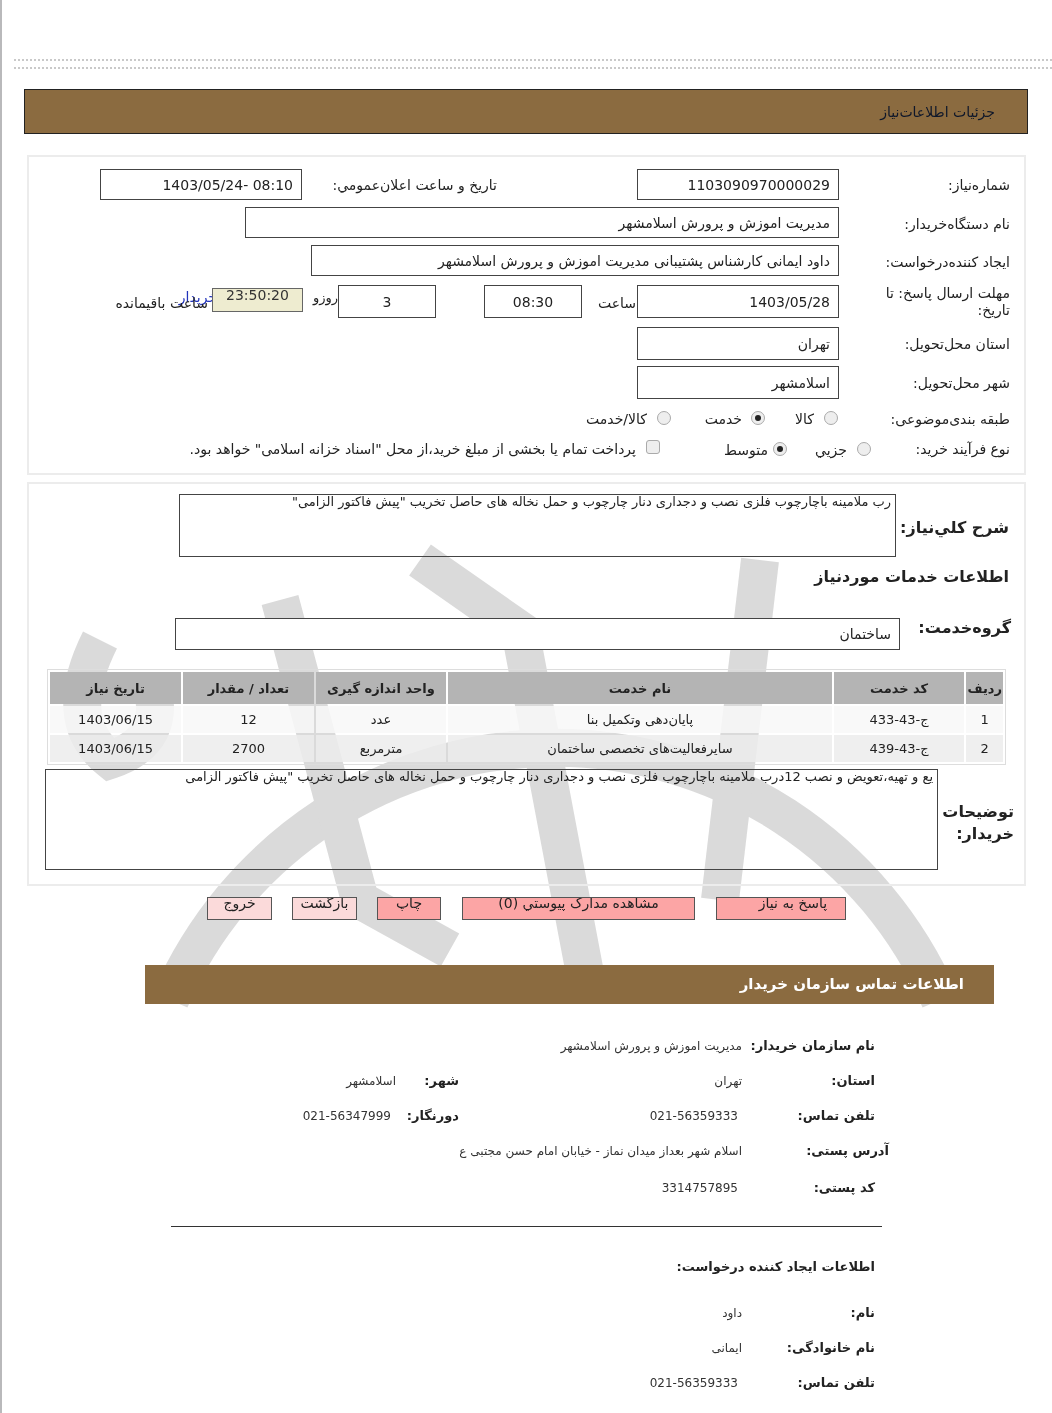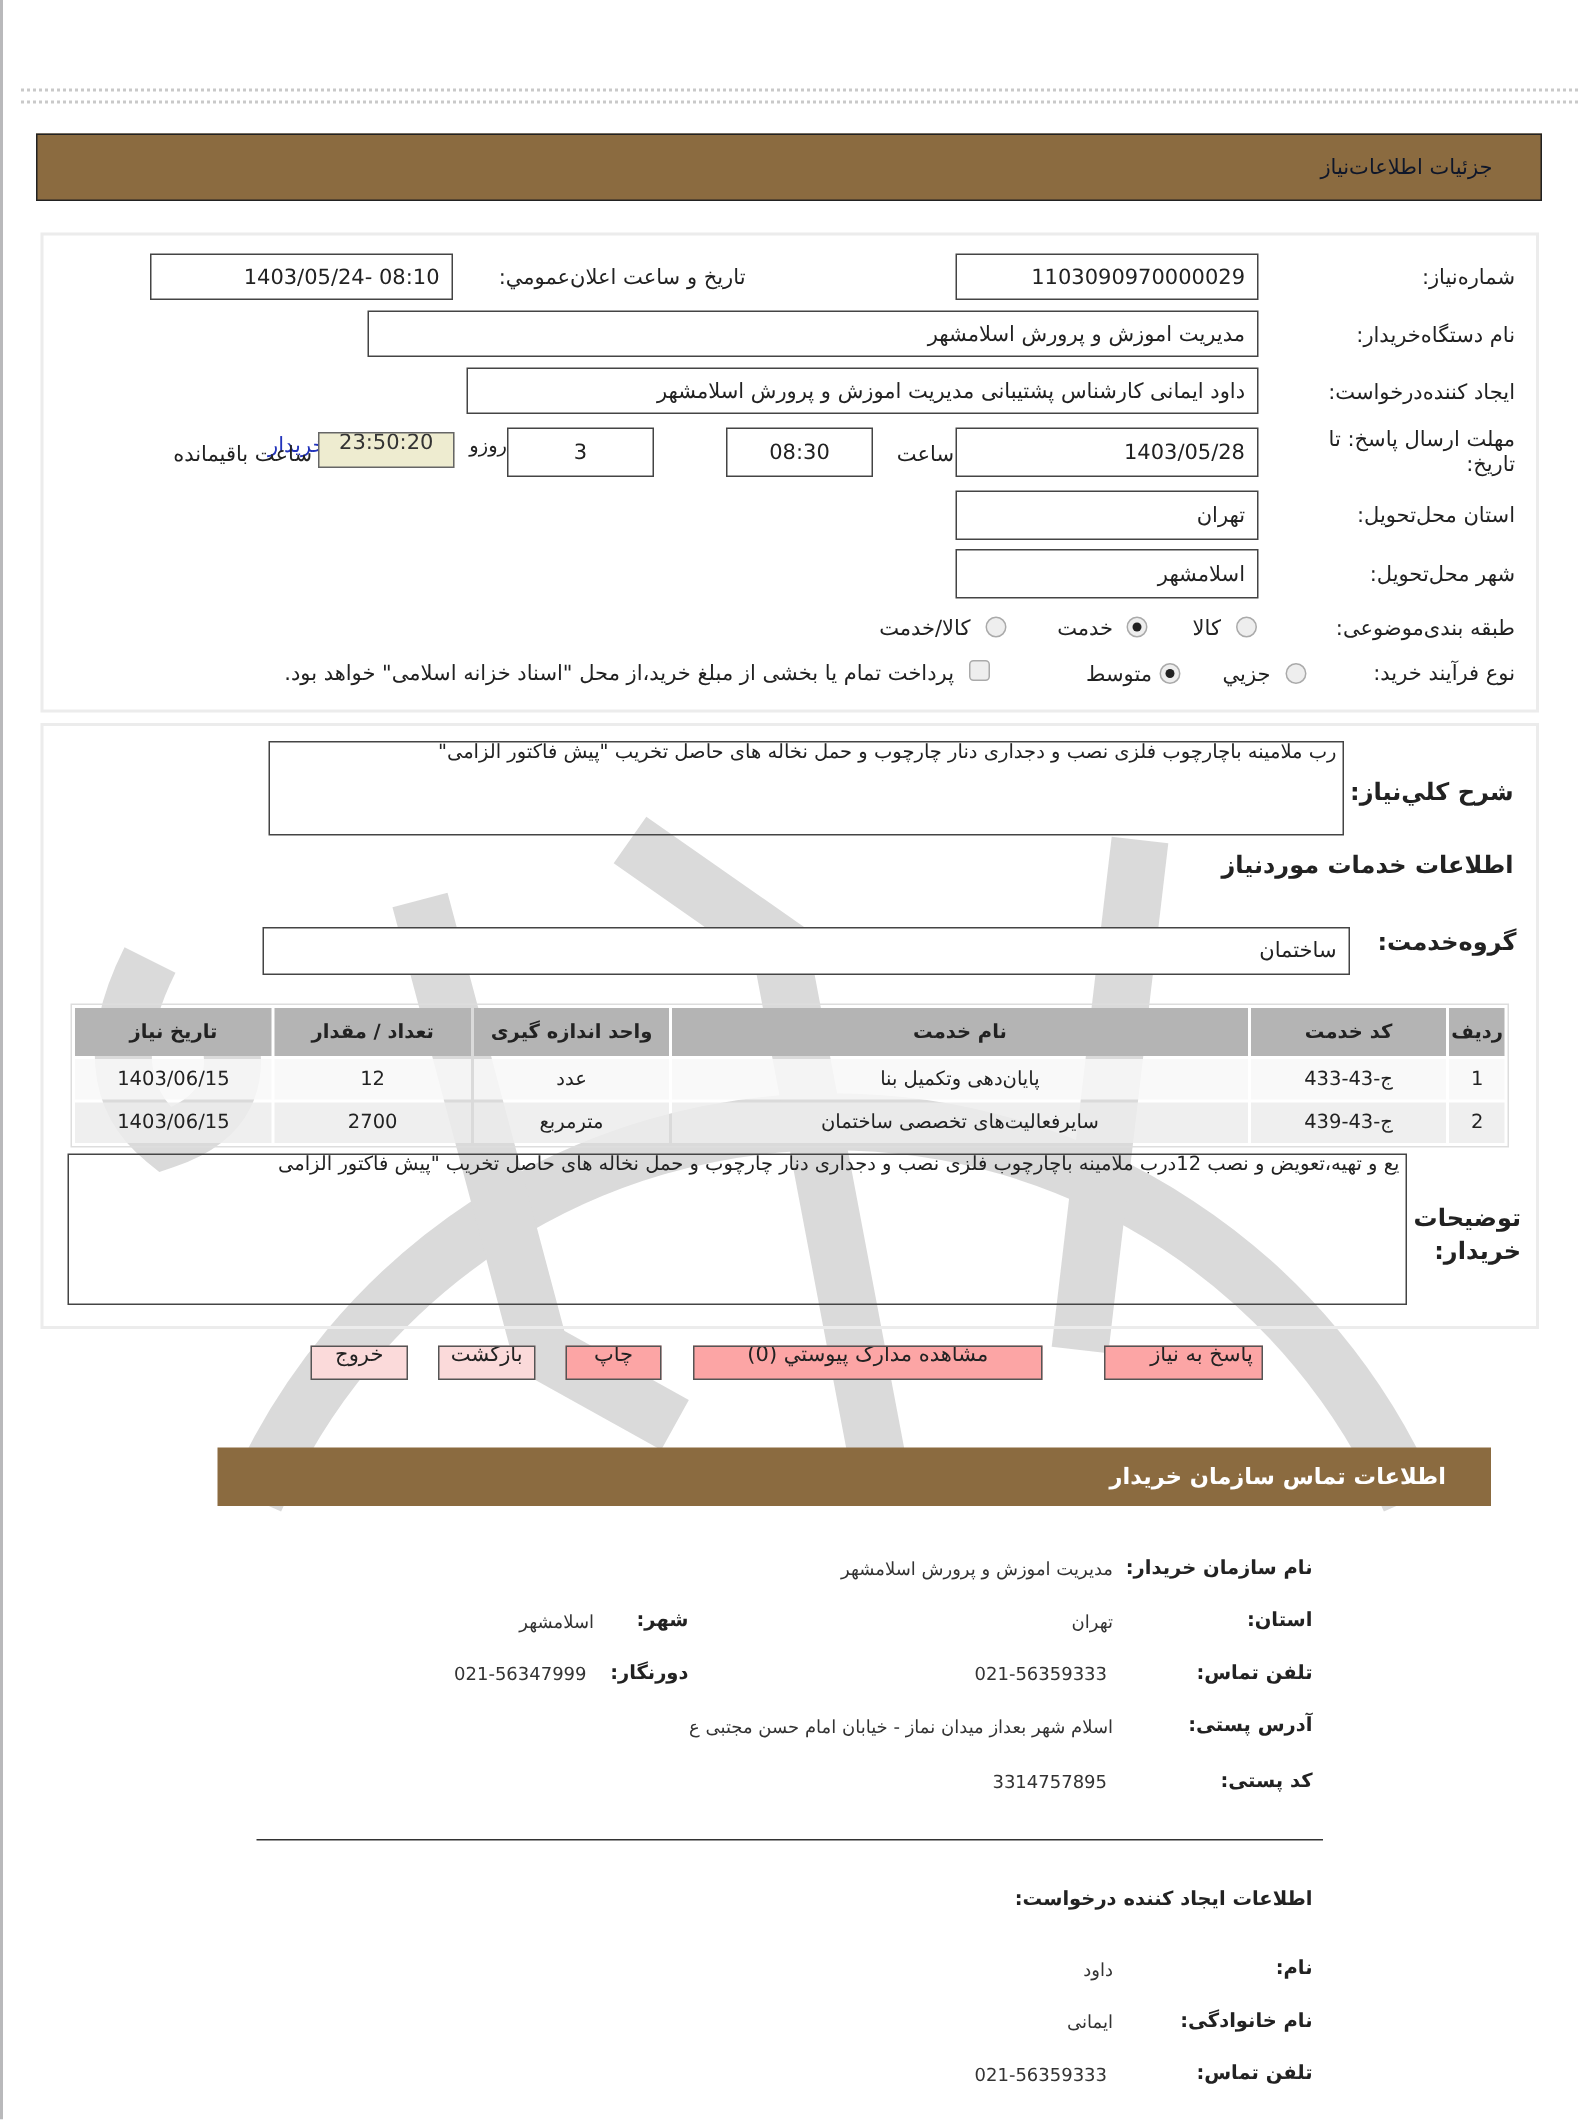--- a/index.html
+++ b/index.html
@@ -149,21 +149,21 @@
         <td>مترمربع</td>
         <td>2700</td>
         <td>1403/06/15</td>
       </tr>
     </tbody>
   </table>
 
   <div class="bold-lbl" style="right:38px; top:801px; width:76px; white-space:normal; line-height:22px;">توضیحات خریدار:</div>
   <div class="textarea" style="left:45px; top:769px; width:893px; height:101px;">یع  و تهیه،تعویض و نصب 12درب ملامینه باچارچوب فلزی نصب و دجداری دنار چارچوب و حمل نخاله های حاصل تخریب "پیش فاکتور الزامی</div>
 
-  <div class="btn green" style="left:736px; top:897px; width:106px;padding-left:24px;">پاسخ به نیاز</div>
+  <div class="btn green" style="left:716px; top:897px; width:130px;padding-left:24px;">پاسخ به نیاز</div>
   <div class="btn green" style="left:462px; top:897px; width:233px;">مشاهده مدارک پیوستي (0)</div>
   <div class="btn green" style="left:377px; top:897px; width:64px;">چاپ</div>
   <div class="btn pink" style="left:292px; top:897px; width:65px;">بازگشت</div>
   <div class="btn pink" style="left:207px; top:897px; width:65px;">خروج</div>
 
   <div class="contact-bar">
     <span>اطلاعات تماس سازمان خریدار</span>
   </div>
 
   <div class="c-lbl" style="right:177px; top:1038px;">نام سازمان خریدار:</div>
@@ -172,21 +172,21 @@
   <div class="c-lbl" style="right:177px; top:1073px;">استان:</div>
   <div class="c-val" style="right:310px; top:1074px;">تهران</div>
   <div class="c-lbl" style="right:593px; top:1073px;">شهر:</div>
   <div class="c-val" style="right:656px; top:1074px;">اسلامشهر</div>
 
   <div class="c-lbl" style="right:177px; top:1108px;">تلفن تماس:</div>
   <div class="c-val" style="right:314px; top:1109px;">021-56359333</div>
   <div class="c-lbl" style="right:593px; top:1108px;">دورنگار:</div>
   <div class="c-val" style="right:661px; top:1109px;">021-56347999</div>
 
-  <div class="c-lbl" style="right:177px; top:1143px;">آدرس پستی:</div>
+  <div class="c-lbl" style="right:163px; top:1143px;">آدرس پستی:</div>
   <div class="c-val" style="right:310px; top:1144px;">اسلام شهر بعداز میدان نماز - خیابان امام حسن مجتبی ع</div>
 
   <div class="c-lbl" style="right:177px; top:1180px;">کد پستی:</div>
   <div class="c-val" style="right:314px; top:1181px;">3314757895</div>
 
   <div class="hr"></div>
 
   <div class="c-lbl" style="right:177px; top:1259px;">اطلاعات ایجاد کننده درخواست:</div>
 
   <div class="c-lbl" style="right:177px; top:1305px;">نام:</div>

